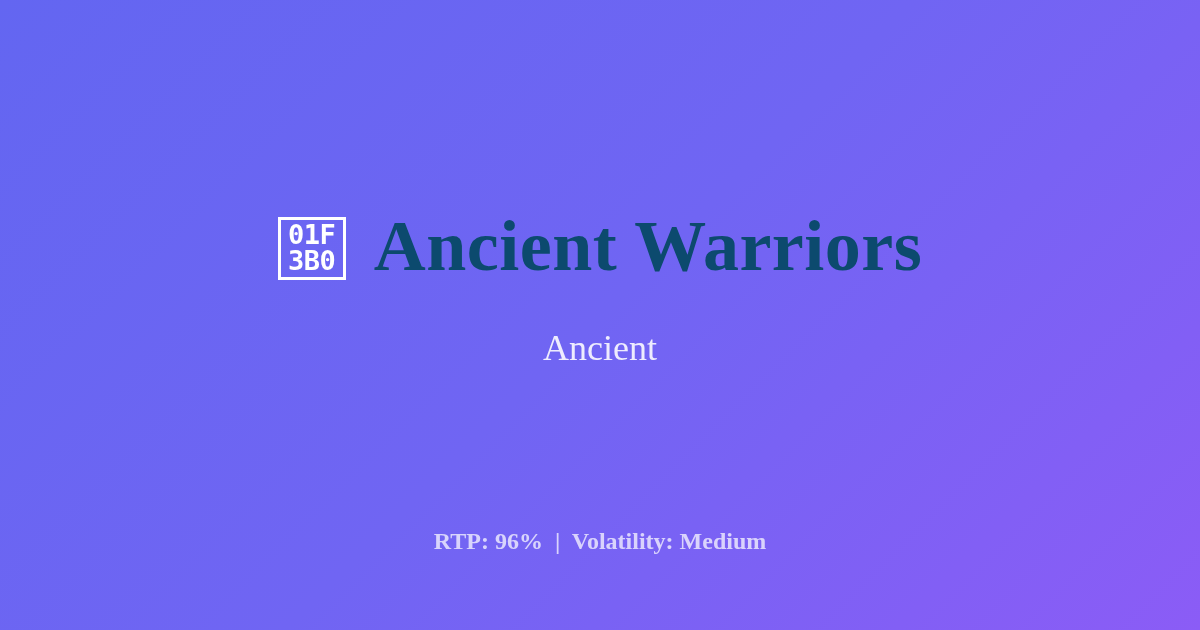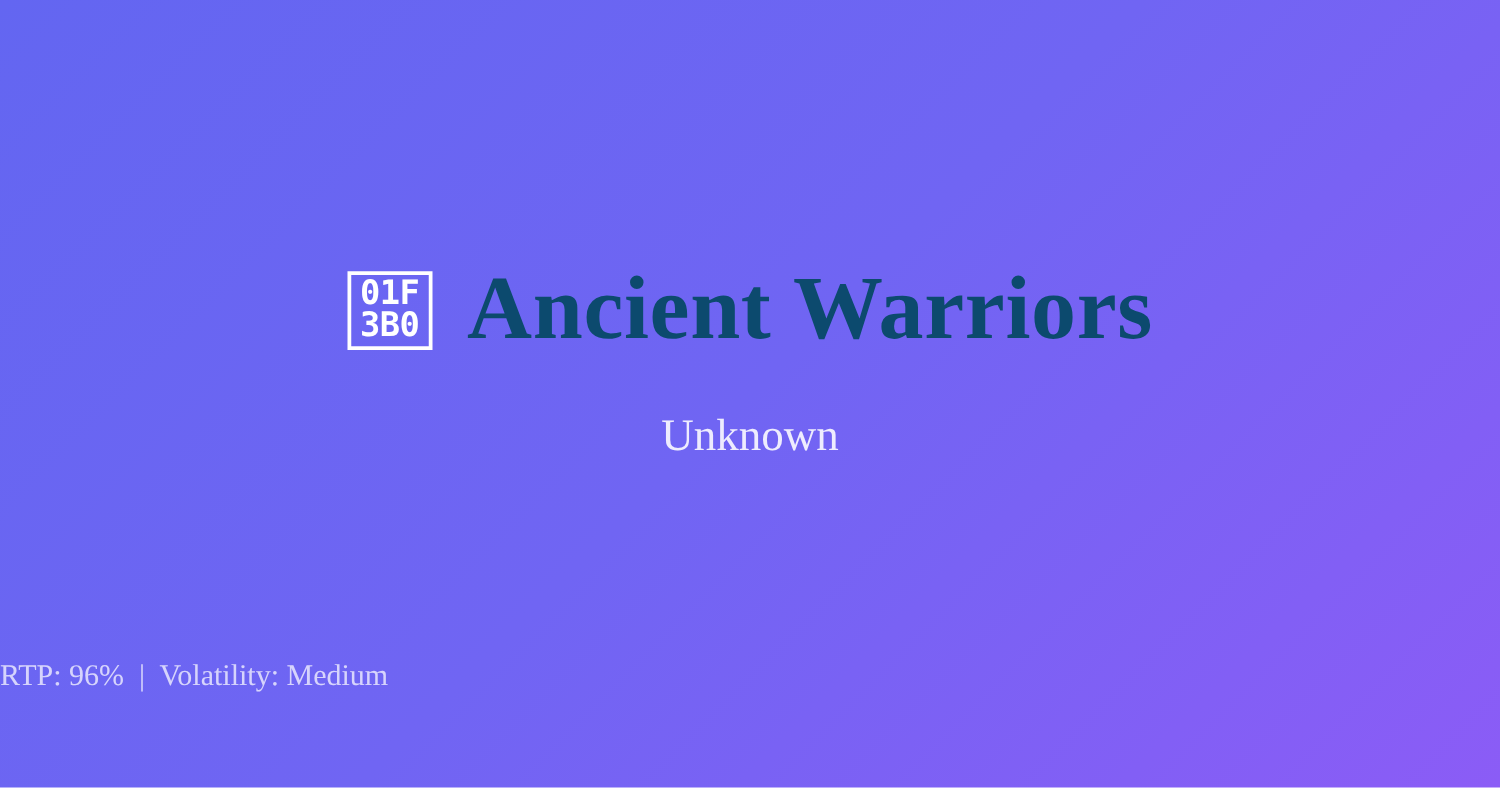--- a/index.html
+++ b/index.html
@@ -76,44 +76,44 @@
     color: rgba(255, 255, 255, 0.88);
     line-height: 1;
   }
 
   
   .meta {
     position: absolute;
     left: 0;
     right: 0;
     top: 527px;
-    text-align: left;
+    text-align: center;
     font-family: "Liberation Serif", "DejaVu Serif", serif;
     font-size: 24px;
-    font-weight: 400;
+    font-weight: 700;
     color: rgba(255, 255, 255, 0.72);
     line-height: 1.2;
     white-space: nowrap;
   }
   .meta .sep { padding: 0 6px; }
 </style>
 </head>
 <body>
 
 <div class="hero">
 
   <div class="title-row">
     <div class="glyph-box">
       <span>01F</span>
       <span>3B0</span>
     </div>
     <h1 class="game-title">Ancient Warriors</h1>
   </div>
 
-  <div class="provider">Unknown</div>
+  <div class="provider">Ancient</div>
 
 </div>
 
 <div class="meta">
   <span>RTP: 96%</span>
   <span class="sep">|</span>
   <span>Volatility: Medium</span>
 </div>
 
 </body></html>

